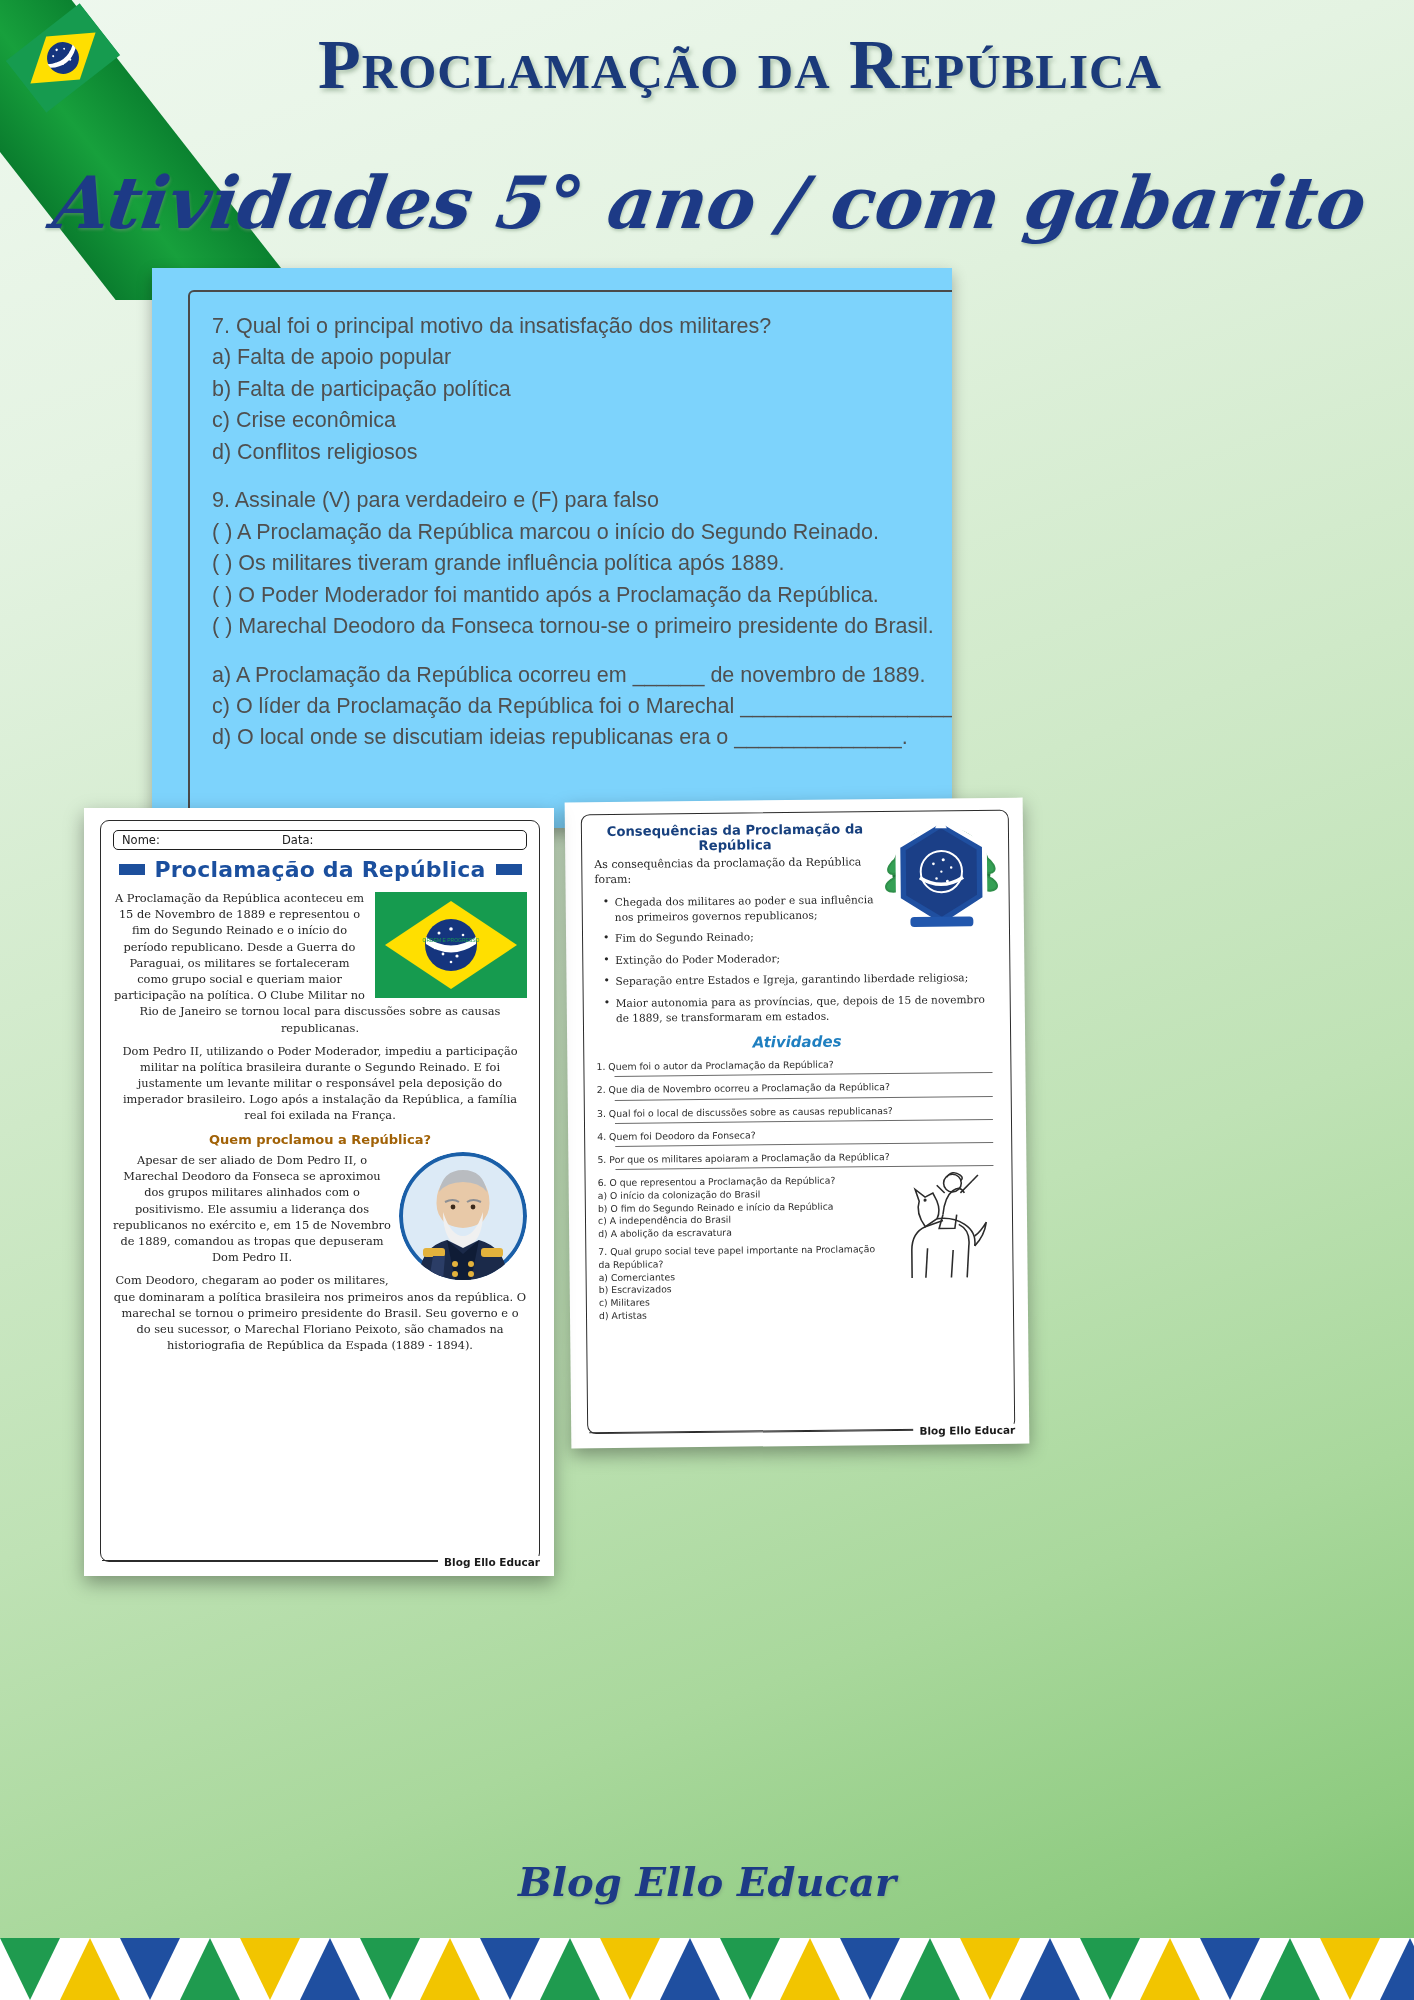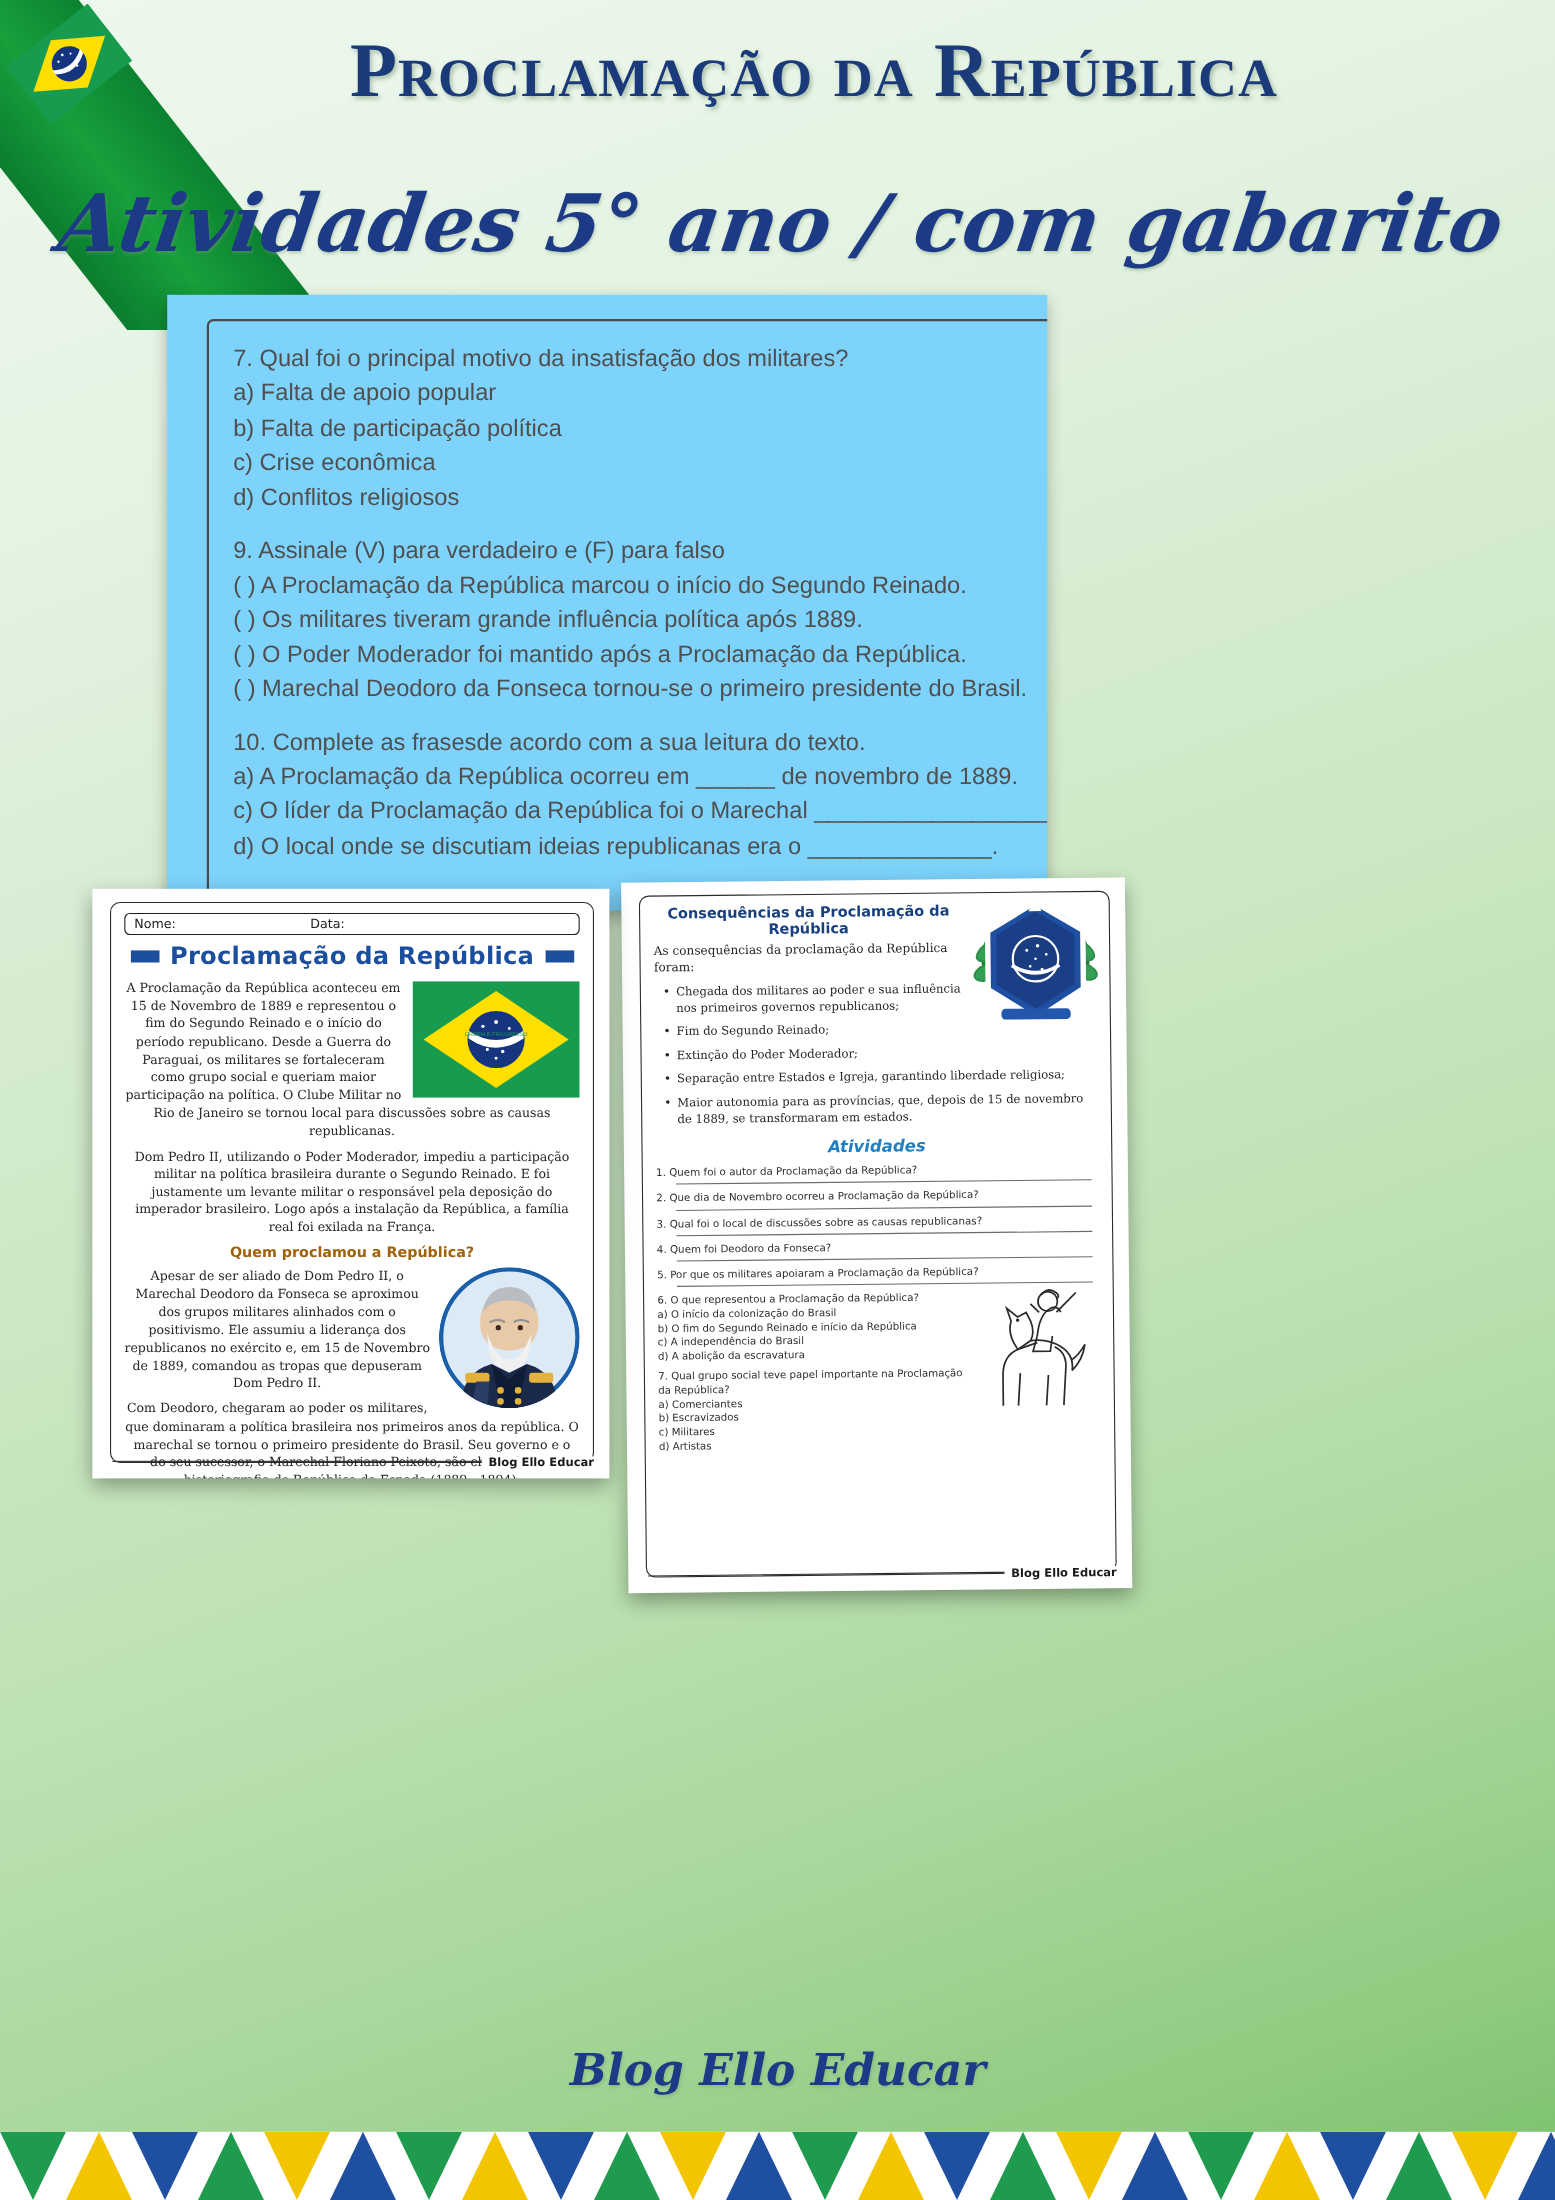--- a/index.html
+++ b/index.html
@@ -75,21 +75,21 @@
   }
   .sheet-back .q { margin-bottom: 2px; }
   .sheet-back .gap { height: 17px; }
 
   
   .sheet {
     position: absolute; background: #fff;
     box-shadow: 0 7px 18px rgba(0,0,0,.35);
     overflow: hidden;
   }
-  .sheet-left  { left: 84px;  top: 808px; width: 470px; height: 536px; }
+  .sheet-left  { left: 84px;  top: 808px; width: 470px; height: 768px; }
   .sheet-right { left: 568px; top: 800px; width: 458px; height: 646px;
                  transform: rotate(-0.6deg); }
   .page-frame {
     position: absolute; left: 16px; top: 12px; right: 14px; bottom: 14px;
     border: 1.6px solid #2b2b2b; border-radius: 9px;
     padding: 9px 12px;
   }
 
   
   .name-bar {
@@ -244,21 +244,20 @@
     <div class="gap"></div>
 
     <div class="q">9. Assinale (V) para verdadeiro e (F) para falso</div>
     <div class="q">(  ) A Proclamação da República marcou o início do Segundo Reinado.</div>
     <div class="q">(  ) Os militares tiveram grande influência política após 1889.</div>
     <div class="q">(  ) O Poder Moderador foi mantido após a Proclamação da República.</div>
     <div class="q">(  ) Marechal Deodoro da Fonseca tornou-se o primeiro presidente do Brasil.</div>
 
     <div class="gap"></div>
 
-    <div class="q">10. Complete as frasesde acordo com a sua leitura do texto.</div>
     <div class="q">a) A Proclamação da República ocorreu em ______ de novembro de 1889.</div>
     <div class="q">c) O líder da Proclamação da República foi o Marechal ______________________.</div>
     <div class="q">d) O local onde se discutiam ideias republicanas era o ______________.</div>
 
   </div>
 </div>
 
 <div class="sheet sheet-right">
   <div class="page-frame">
 

